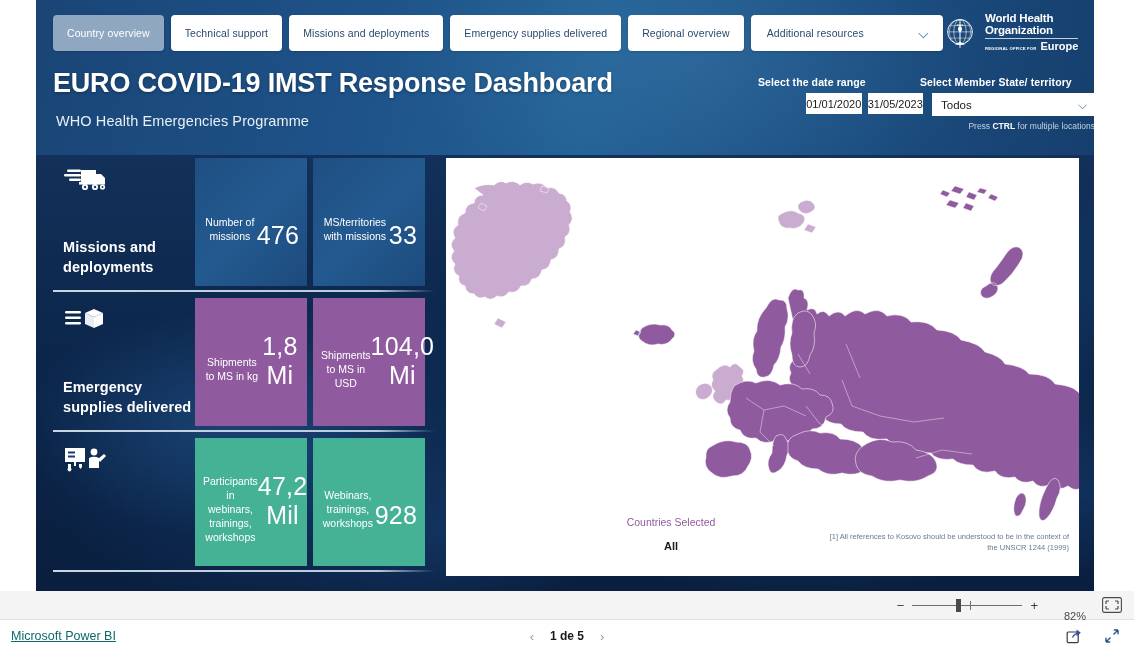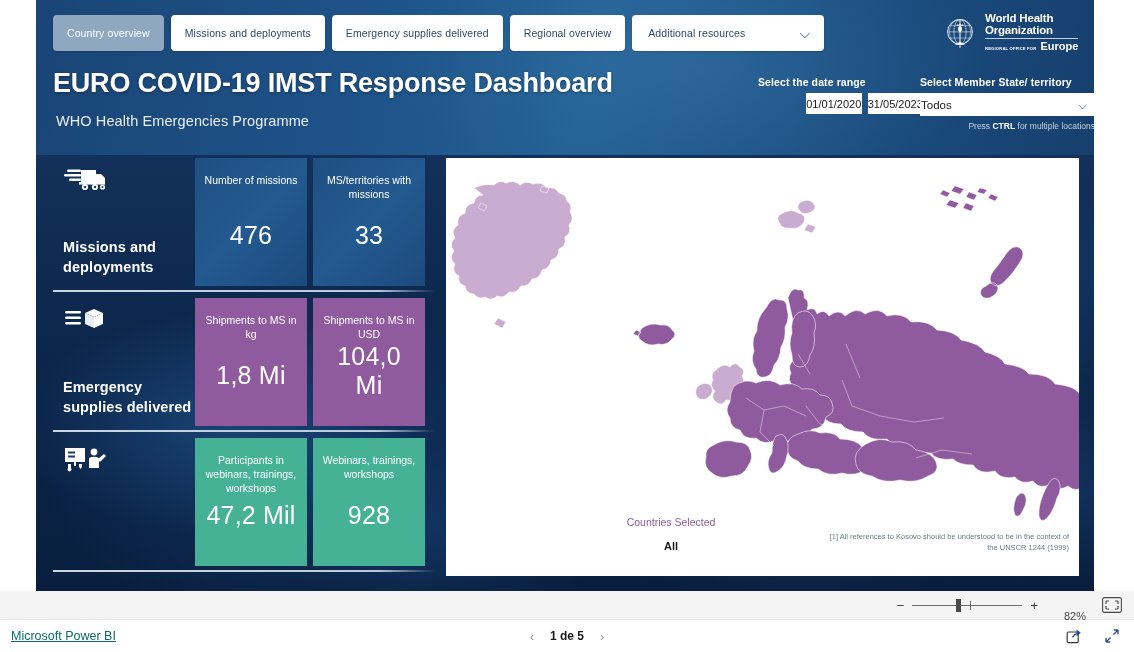--- a/index.html
+++ b/index.html
@@ -70,21 +70,21 @@
   #date-slicer { position:absolute; left:722px; top:76px; width:165px; }
   #ms-slicer   { position:absolute; left:884px; top:76px; width:175px; }
   .slicer-label { color:#ffffff; font-size:10.5px; font-weight:bold; margin-bottom:5px; letter-spacing:.1px; }
   .date-inputs { display:flex; gap:6px;padding-left:48px; }
   .date-box {
     background:#fff; color:#1a1a1a; font-size:11px; height:21px; width:71px;
     display:flex; align-items:center; justify-content:center; cursor:pointer;
   }
   .dd-box {
     background:#fff; height:23px; display:flex; align-items:center;
-    justify-content:space-between; padding:0 8px 0 1px; color:#222; font-size:11.5px; cursor:pointer;
+    justify-content:space-between; padding:0 8px 0 9px; color:#222; font-size:11.5px; cursor:pointer;margin-left:12px;
   }
   .dd-box .chev { color:#3a6ea8; font-size:12px; }
   .slicer-hint { color:#c2d2e3; font-size:8.5px; text-align:right; margin-top:5px; }
   .slicer-hint b { color:#ffffff; }
 
   
   #who-logo { position:absolute; left:906px; top:12px; display:flex; align-items:center; gap:7px; }
   #who-emblem { width:36px; height:36px; flex:0 0 36px; }
   #who-words { color:#fff; line-height:1.06; }
   #who-words .l1, #who-words .l2 { font-size:11.5px; font-weight:bold; letter-spacing:-0.2px; }
@@ -101,21 +101,21 @@
     background:linear-gradient(90deg,#c9d6e2,#b9cbdb 85%, rgba(185,203,219,0));
   }
   .kpi-left { position:absolute; left:0; top:0; width:140px; height:100%; color:#fff; }
   .kpi-icon { position:absolute; left:10px; top:6px; }
   .kpi-title {
     position:absolute; left:10px; bottom:8px; font-size:14.5px; font-weight:bold;
     line-height:1.42; letter-spacing:.1px;
   }
   .kpi-cards { position:absolute; left:142px; top:0; display:flex; gap:6px; }
   .kpi-card {
-    width:112px; height:128px; display:flex; flex-direction:column;
+    width:112px; height:128px; display:flex; flex-direction:row;
     align-items:center; justify-content:flex-start; padding:16px 8px 0;
     color:#fff; text-align:center; cursor:pointer;
   }
   .kpi-card .lbl { font-size:10.5px; line-height:1.32; font-weight:normal; }
   .kpi-card .val { font-size:25px; font-weight:normal; margin-top:auto; margin-bottom:36px; letter-spacing:.2px; }
   .kpi-card.blue   { background:linear-gradient(135deg,#1f4f82 0%, #235a90 50%, #1d4a7d 100%); }
   .kpi-card.purple { background:#8f5a9e; }
   .kpi-card.green  { background:#45b295; }
 
   
@@ -169,20 +169,23 @@
 
 <div id="app">
 
   <div id="canvas">
     <div id="headerband"></div>
     <div class="photo-wash"></div>
 
     <div id="tabbar">
       <div class="tab selected">
         <span>Country overview</span>
+      </div>
+      <div class="tab">
+        <span>Technical support</span>
       </div>
       <div class="tab">
         <span>Missions and deployments</span>
       </div>
       <div class="tab">
         <span>Emergency supplies delivered</span>
       </div>
       <div class="tab">
         <span>Regional overview</span>
       </div>

